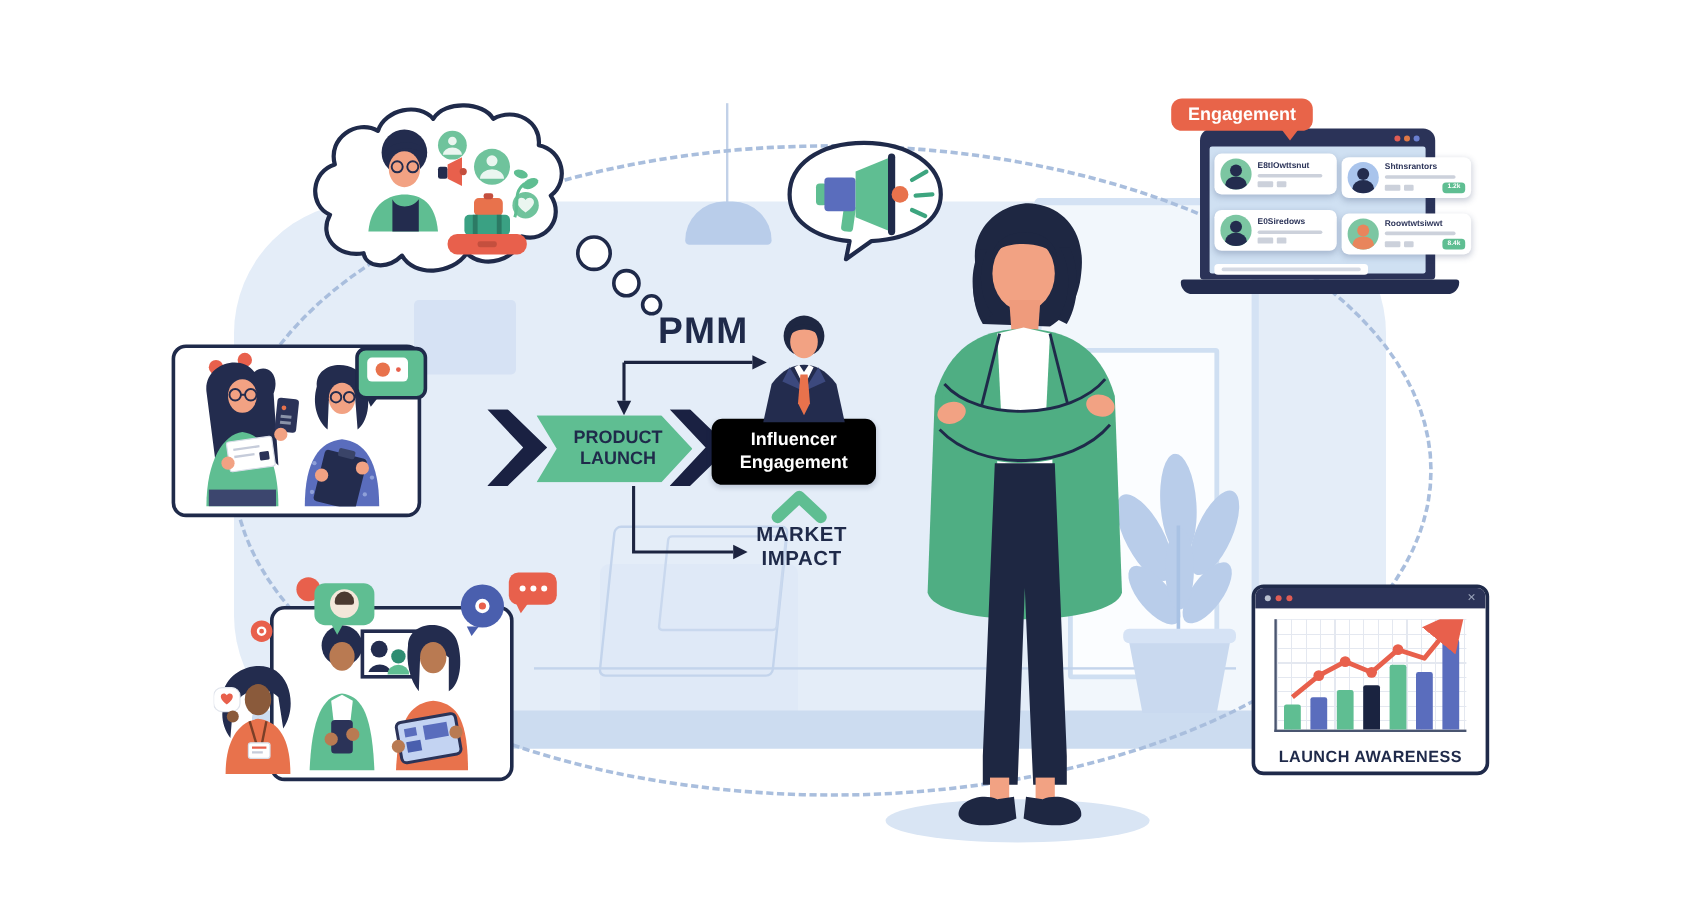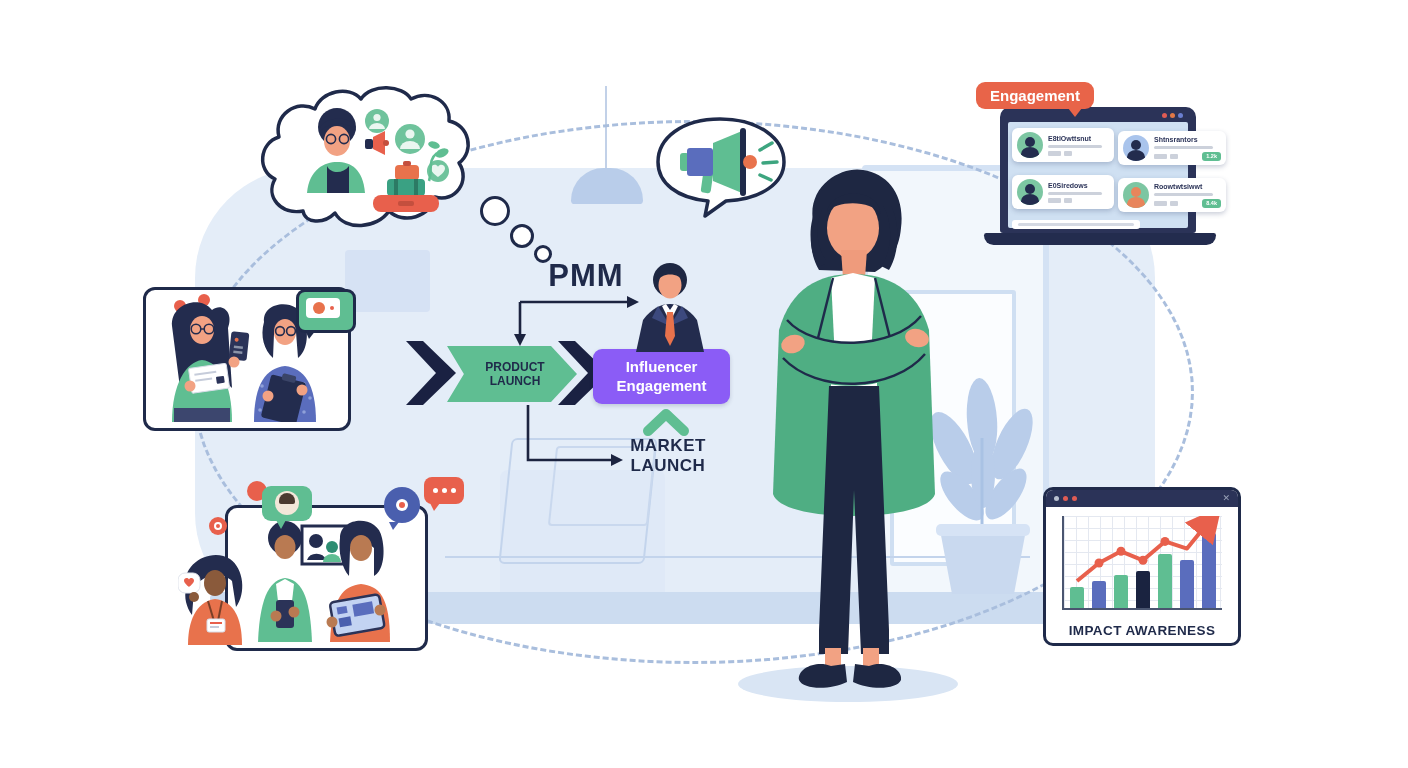--- a/index.html
+++ b/index.html
@@ -25,22 +25,22 @@
   .trail-dot{background:#fff;border:3px solid #1f2a4a;border-radius:50%;}
 
   
   .pmm-label{left:538px;top:258px;width:96px;text-align:center;font-size:31px;font-weight:800;letter-spacing:1px;}
   .chevron{background:#1a2142;}
   .chev1{left:406px;top:341px;width:50px;height:64px;clip-path:polygon(0 0,34% 0,100% 50%,34% 100%,0 100%,60% 50%);}
   .chev2{left:558px;top:341px;width:50px;height:64px;clip-path:polygon(0 0,34% 0,100% 50%,34% 100%,0 100%,60% 50%);}
   .step-green{left:447px;top:346px;width:130px;height:56px;background:#5fbe92;
     clip-path:polygon(0 0,80% 0,100% 50%,80% 100%,0 100%,13% 50%);
     display:flex;align-items:center;justify-content:center;}
-  .step-green span{font-size:12px;font-weight:800;color:#1f2a4a;text-align:center;width:80px;line-height:1.2;margin-left:6px;}
-  .step-blue{left:593px;top:349px;width:137px;height:55px;background:#8b5cf6;border-radius:9px;
+  .step-green span{font-size:15px;font-weight:800;color:#1f2a4a;text-align:center;width:80px;line-height:1.2;margin-left:6px;}
+  .step-blue{left:593px;top:349px;width:137px;height:55px;background:#000000;border-radius:9px;
     display:flex;align-items:center;justify-content:center;box-shadow:0 2px 4px rgba(30,40,80,.18);}
   .step-blue span{font-size:15px;font-weight:700;color:#fff;text-align:center;width:110px;line-height:1.25;}
   .market-impact{left:608px;top:436px;width:120px;text-align:center;font-size:17px;font-weight:800;line-height:1.2;letter-spacing:.5px;}
 
   
   .inf-tag{left:976px;top:82px;background:#e86449;color:#fff;font-size:15px;font-weight:800;
     padding:5px 14px;border-radius:9px;z-index:9;}
   .inf-tag:after{content:"";position:absolute;right:12px;bottom:-8px;width:0;height:0;
     border-left:7px solid transparent;border-right:7px solid transparent;border-top:9px solid #e86449;}
   .laptop-frame{left:1000px;top:107px;width:196px;height:126px;background:#2b3358;border-radius:10px 10px 3px 3px;z-index:6;}
@@ -237,21 +237,21 @@
   <div class="abs step-green">
     <span>PRODUCT LAUNCH</span>
   </div>
   <div class="abs chevron chev2"></div>
   <div class="abs step-blue">
     <span>Influencer Engagement</span>
   </div>
   <svg class="abs" style="left:641px;top:407px;z-index:6;" width="50" height="30" viewBox="0 0 50 30">
     <polyline points="7,24 25,7 43,24" fill="none" stroke="#5fbe92" stroke-width="10" stroke-linecap="round" stroke-linejoin="round"></polyline>
   </svg>
-  <div class="abs market-impact">MARKET LAUNCH</div>
+  <div class="abs market-impact">MARKET IMPACT</div>
 
   <div class="abs woman-shadow"></div>
   <svg class="abs" style="left:735px;top:160px;z-index:4;" width="230" height="545" viewBox="0 0 230 545">
     <path d="M78,62 C72,24 108,6 128,10 C154,14 170,36 166,68 C164,90 154,104 140,112 L84,110 C76,96 74,80 78,62 Z" fill="#1e2742"></path>
     <ellipse cx="118" cy="68" rx="26" ry="31" fill="#f2a283"></ellipse>
     <path d="M92,52 C96,28 142,26 146,54 C136,40 102,40 92,52 Z" fill="#1e2742"></path>
     <path d="M88,48 C80,62 80,86 92,102 L84,108 C72,88 74,60 82,48 Z" fill="#1e2742"></path>
     <path d="M148,46 C158,62 158,90 146,106 L154,110 C166,90 164,60 156,46 Z" fill="#1e2742"></path>
     <path d="M106,90 L132,90 L130,118 L108,118 Z" fill="#ef9b7c"></path>
     <path d="M44,170 C56,128 84,114 118,114 C152,114 182,128 194,170 L200,334 C196,348 160,356 118,356 C76,356 42,348 38,334 Z" fill="#4fae83"></path>
@@ -372,21 +372,21 @@
         </defs>
         <polyline id="trend-poly" fill="none" stroke="#e8604c" stroke-width="4" stroke-linejoin="round" marker-end="url(#trendArrow)" points="13,65 35,47 57,35.3 79,44.3 101,25.400000000000006 123,32.599999999999994 145,5.6000000000000085"></polyline>
         <g id="trend-dots">
             <circle cx="35" cy="47" r="4.5" fill="#e8604c"></circle>
             <circle cx="57" cy="35.3" r="4.5" fill="#e8604c"></circle>
             <circle cx="79" cy="44.3" r="4.5" fill="#e8604c"></circle>
             <circle cx="101" cy="25.400000000000006" r="4.5" fill="#e8604c"></circle>
           </g>
       </svg>
     </div>
-    <div class="ba-title">IMPACT AWARENESS</div>
+    <div class="ba-title">LAUNCH AWARENESS</div>
   </div>
 
   <div class="abs photo-card card-women">
     <svg width="196" height="132" viewBox="0 0 196 132">
       <circle cx="34" cy="16" r="6" fill="#e8604c"></circle>
       <circle cx="58" cy="10" r="6" fill="#e8604c"></circle>
       <path d="M26,36 C24,14 54,4 66,20 C76,12 88,22 82,38 L86,98 C72,82 42,84 34,98 Z" fill="#232c4e"></path>
       <ellipse cx="56" cy="40" rx="12" ry="14" fill="#f2a283"></ellipse>
       <circle cx="50" cy="39" r="4.8" fill="none" stroke="#232c4e" stroke-width="1.6"></circle>
       <circle cx="63" cy="39" r="4.8" fill="none" stroke="#232c4e" stroke-width="1.6"></circle>

